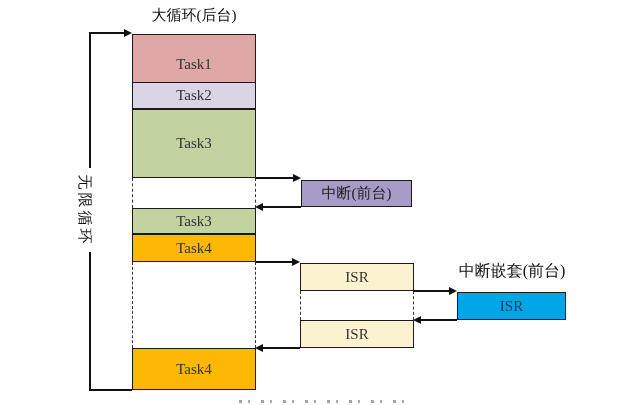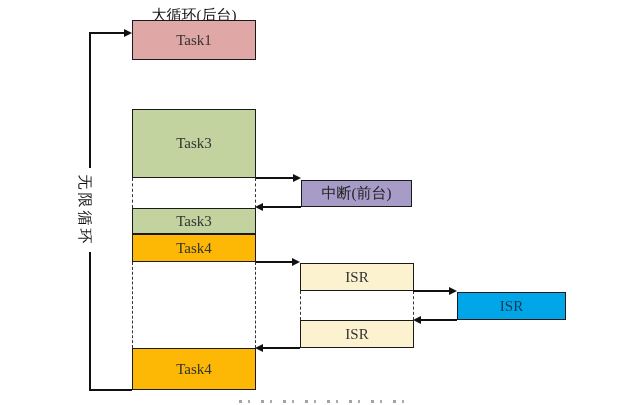--- a/index.html
+++ b/index.html
@@ -27,21 +27,21 @@
     font-size:15px;letter-spacing:3px;color:#111;
     text-align:center;white-space:nowrap;
   }
   
   .box{
     left:132px;width:124px;
     border:1px solid #1a1a1a;
     display:flex;align-items:center;justify-content:center;
     font-size:15px;color:#333;
   }
-  .b-task1{top:20px;height:40px;}
+  .b-task1{top:34px;height:60px;}
   .b-task2{top:82px;height:27px;}
   .b-task3{top:109px;height:69px;}
   .b-gap1{top:178px;height:30px;border:none;border-left:1px dashed #333;border-right:1px dashed #333;}
   .b-task3b{top:208px;height:26px;}
   .b-task4{top:234px;height:28px;}
   .b-gap2{top:262px;height:86px;border:none;border-left:1px dashed #333;border-right:1px dashed #333;}
   .b-task4b{top:348px;height:42px;}
   
   .b-int{left:301px;top:180px;width:111px;height:27px;border:1px solid #1a1a1a;
          display:flex;align-items:center;justify-content:center;font-size:15px;color:#222;}
@@ -76,29 +76,31 @@
     left:239px;top:400px;width:176px;height:3px;opacity:.55;
     background:repeating-linear-gradient(90deg,#556 0 3px,transparent 3px 9px,#667 9px 11px,transparent 11px 22px);
   }
 </style>
 </head>
 <body>
 
 <div class="stage">
 
   <div class="abs title">大循环(后台)</div>
+  <div class="abs nested-title">中断嵌套(前台)</div>
   <div class="abs loop-label">无限循环</div>
 
   <div class="abs hline lp-top"></div>
   <div class="abs ah-r lp-top-head"></div>
   <div class="abs vline lp-v1"></div>
   <div class="abs vline lp-v2"></div>
   <div class="abs hline lp-bottom"></div>
 
   <div class="abs box b-task1" style="background-color: rgb(223, 167, 165);">Task1</div>
+  <div class="abs box b-task2" style="background-color: rgb(217, 212, 230);">Task2</div>
   <div class="abs box b-task3" style="background-color: rgb(194, 211, 160);">Task3</div>
   <div class="abs box b-gap1"></div>
   <div class="abs box b-task3b" style="background-color: rgb(194, 211, 160);">Task3</div>
   <div class="abs box b-task4" style="background-color: rgb(252, 184, 4);">Task4</div>
   <div class="abs box b-gap2"></div>
   <div class="abs box b-task4b" style="background-color: rgb(252, 184, 4);">Task4</div>
 
   <div class="abs b-int" style="background-color: rgb(167, 155, 200);">中断(前台)</div>
 
   <div class="abs b-isr1" style="background-color: rgb(252, 242, 207);">ISR</div>

